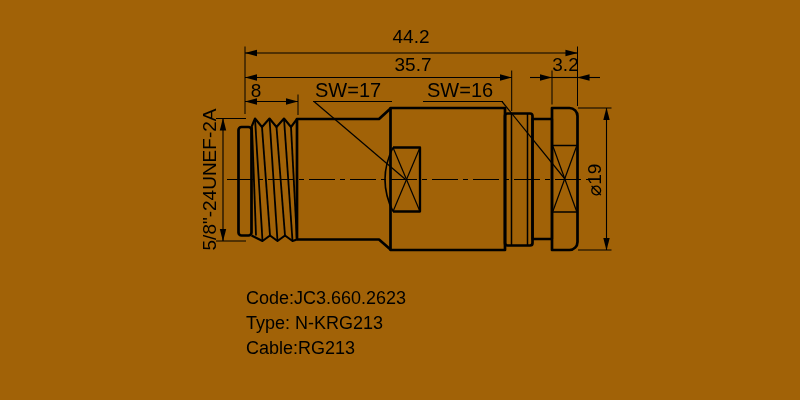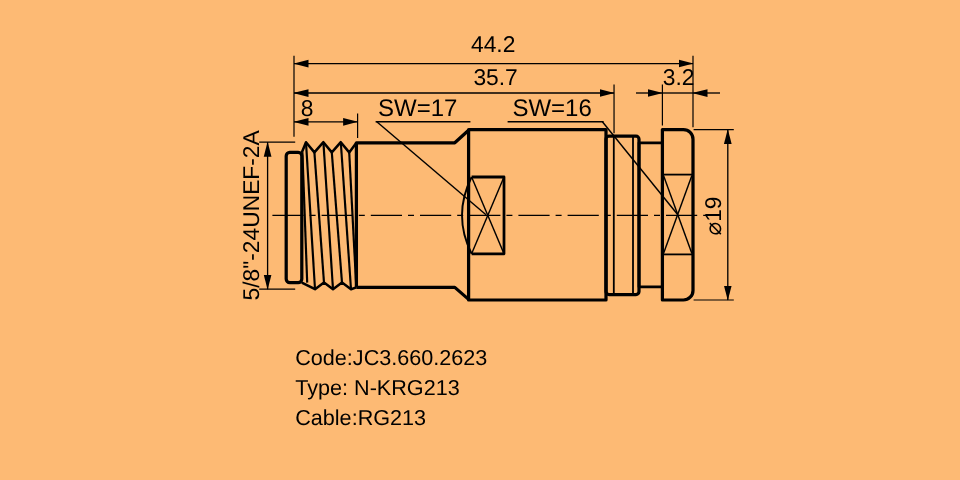--- a/index.html
+++ b/index.html
@@ -4,21 +4,21 @@
 <style>
   html, body {
     margin: 0;
     padding: 0;
     background: #ffffff;
   }
   .stage {
     position: relative;
     width: 800px;
     height: 400px;
-    background: #fdba74;
+    background: #a16207;
     overflow: hidden;
   }
   svg { display: block; }
   svg text {
     font-family: "Liberation Sans", "DejaVu Sans", sans-serif;
     fill: #000000;
   }
   .dim-text  { font-size: 19px; }
   .sw-text   { font-size: 20px; }
   .note-text { font-size: 18px; }

